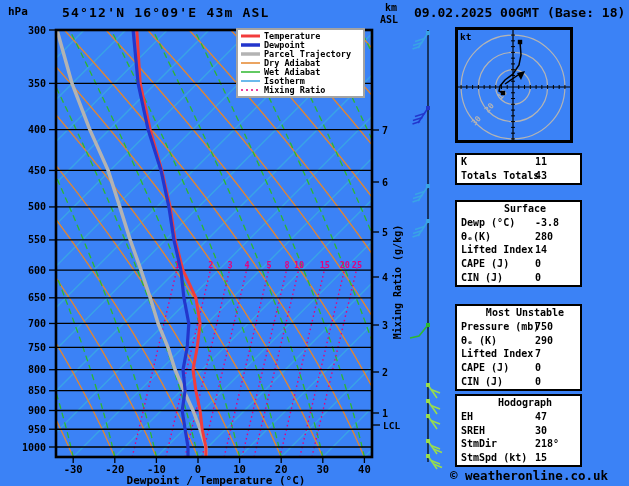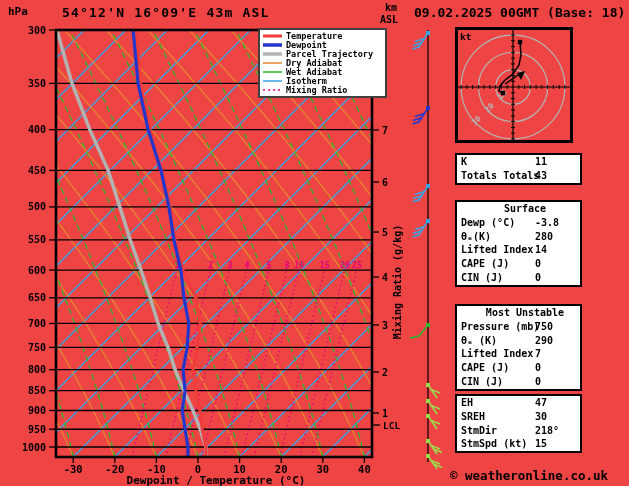--- a/index.html
+++ b/index.html
@@ -1,24 +1,24 @@
 <!DOCTYPE html>
 <html><head>
 <meta charset="utf-8">
 <style>
   html,body{margin:0;padding:0;background:#fff;}
-  #app{position:relative;width:629px;height:486px;background:#ef4444;overflow:hidden;
+  #app{position:relative;width:629px;height:486px;background:#3b82f6;overflow:hidden;
        font-family:"DejaVu Sans Mono",monospace;color:#000;}
   .abs{position:absolute;}
   .hdr{font-weight:bold;font-size:13px;white-space:nowrap;margin-left:7px;}
   #title{letter-spacing:1.2px;}
   #hpa-unit{font-size:11px;font-weight:bold;}
   .kmlbl{font-size:10px;font-weight:bold;line-height:11px;}
   
-  #legend{left:258px;top:28px;width:125px;height:64px;border:2px solid #404040;background:#fff;
+  #legend{left:236px;top:28px;width:125px;height:64px;border:2px solid #a3a3a3;background:#fff;
           display:flex;flex-direction:column;justify-content:space-around;padding:1px 0;box-sizing:content-box;}
   .lgrow{display:flex;align-items:center;height:8px;}
   .lgline{width:19px;margin-left:3px;margin-right:4px;flex:none;}
   .lgtxt{font-size:8.5px;font-weight:bold;white-space:nowrap;line-height:8px;}
   
   .panel{left:455px;width:127px;border:2px solid #000;background:#fff;font-size:10px;font-weight:bold;box-sizing:border-box;}
   .prow{position:relative;height:13.8px;line-height:13.8px;padding-left:4px;white-space:nowrap;}
   .prow .val{position:absolute;left:78px;top:0;}
   .ptitle{text-align:center;padding-left:13px;}
   #copyright{left:450px;top:468px;font-size:12.5px;font-weight:bold;}
@@ -386,20 +386,21 @@
     </div>
   <div class="abs panel" id="panel-mu" style="top:304px">
       <div class="prow ptitle">Most Unstable</div>
       <div class="prow"><span>Pressure (mb)</span><span class="val">750</span></div>
       <div class="prow"><span>θₑ (K)</span><span class="val">290</span></div>
       <div class="prow"><span>Lifted Index</span><span class="val">7</span></div>
       <div class="prow"><span>CAPE (J)</span><span class="val">0</span></div>
       <div class="prow"><span>CIN (J)</span><span class="val">0</span></div>
     </div>
   <div class="abs panel" id="panel-hodo" style="top:394px">
+      <div class="prow ptitle">Hodograph</div>
       <div class="prow"><span>EH</span><span class="val">47</span></div>
       <div class="prow"><span>SREH</span><span class="val">30</span></div>
       <div class="prow"><span>StmDir</span><span class="val">218°</span></div>
       <div class="prow"><span>StmSpd (kt)</span><span class="val">15</span></div>
     </div>
 
   <span class="abs" id="copyright">© weatheronline.co.uk</span>
 
 </div>
 

